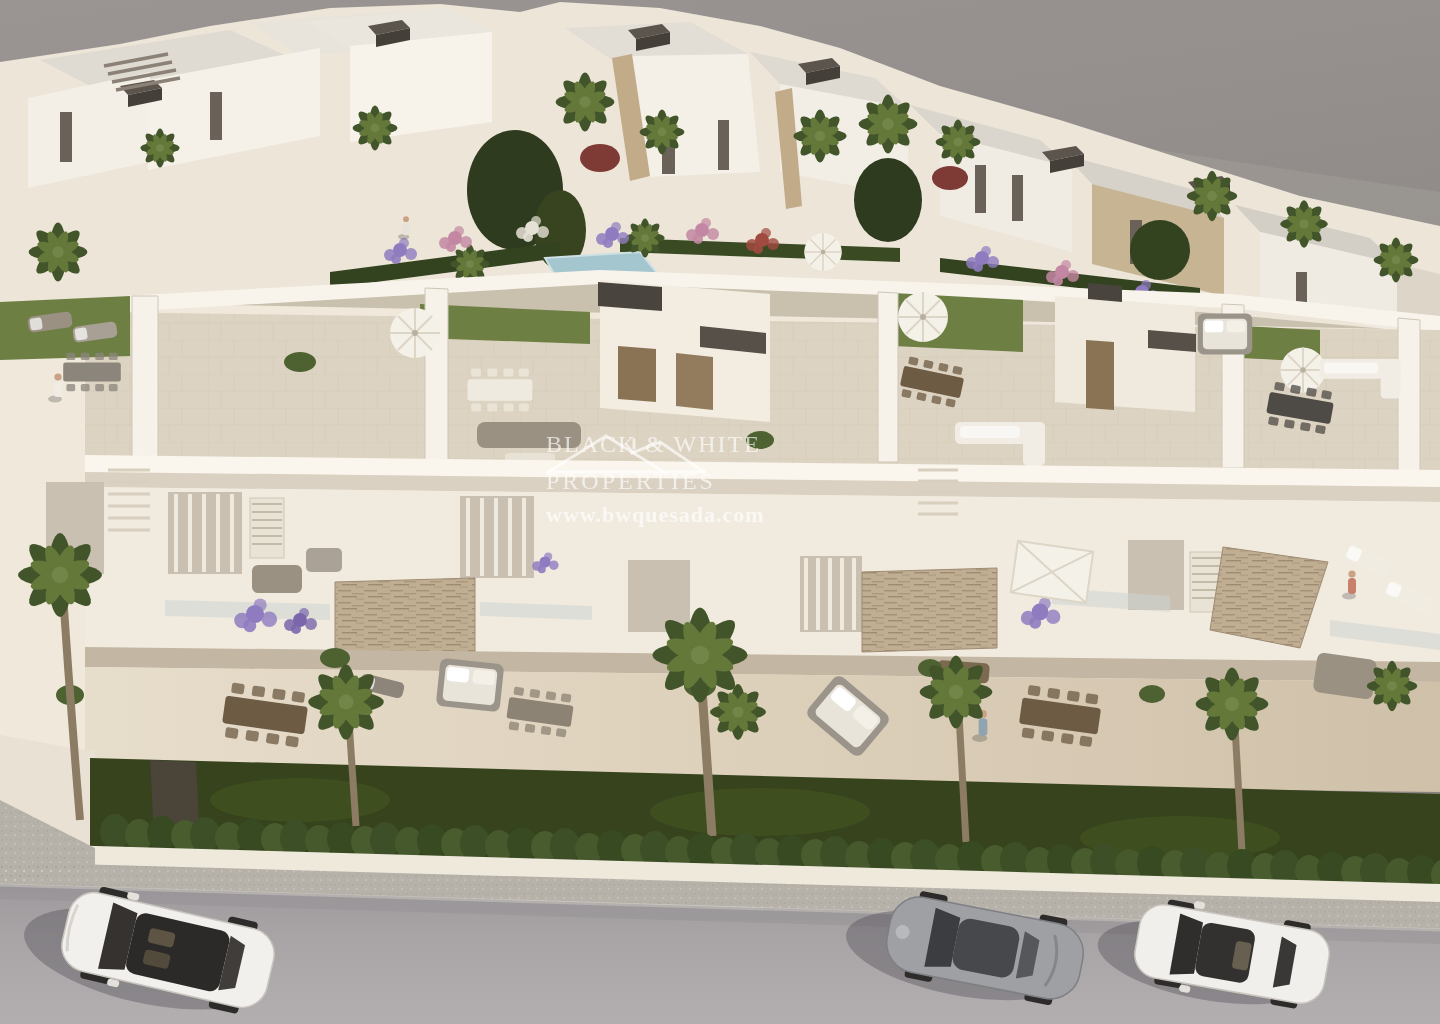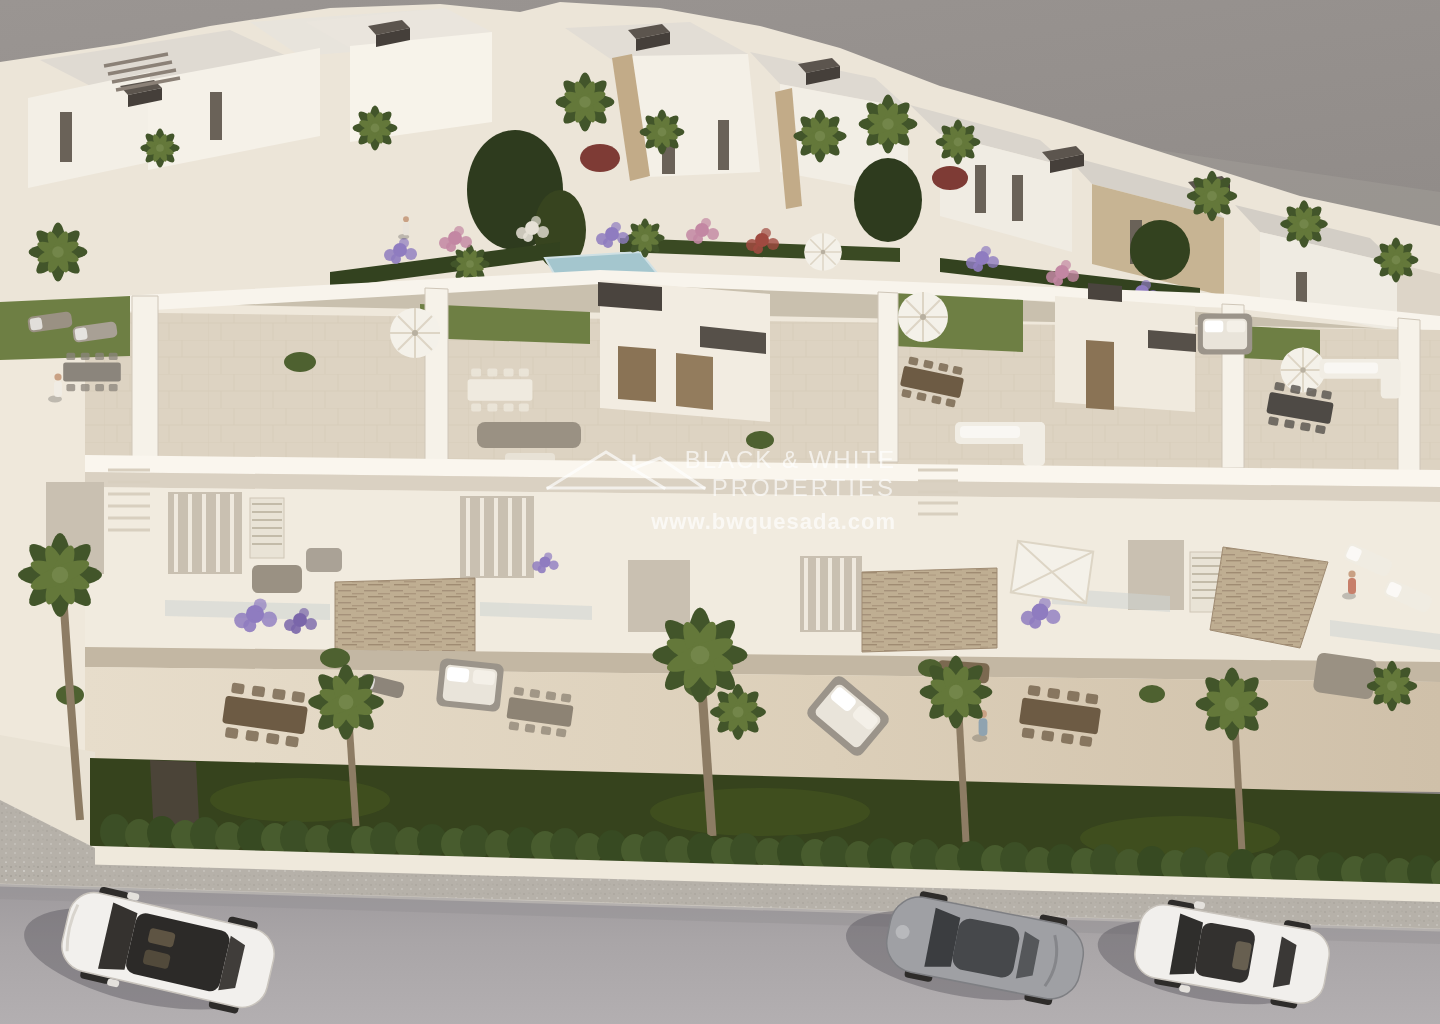--- a/index.html
+++ b/index.html
@@ -3,27 +3,27 @@
 <meta charset="utf-8">
 <style>
   html,body{margin:0;padding:0;background:#222;}
   .canvas{
     position:relative;width:1440px;height:1024px;overflow:hidden;
     background:#908b88;font-family:"Liberation Sans",sans-serif;
   }
   .canvas svg{position:absolute;left:0;top:0;display:block;}
   
   .watermark{
-    position:absolute;left:546px;top:448px;width:350px;
-    text-align:right;color:rgba(255,255,255,.66);
-    font-family:Liberation Sans, sans-serif;pointer-events:none;
+    position:absolute;left:546px;top:432px;width:350px;
+    text-align:left;color:rgba(255,255,255,.66);
+    font-family:Liberation Serif, serif;pointer-events:none;
   }
   .watermark .logo{display:block;margin:0 auto 2px auto;}
   .wm-line1{font-size:24px;letter-spacing:2px;line-height:24px;}
-  .wm-line2{font-size:24px;letter-spacing:3px;line-height:24px;margin-top:4px;}
+  .wm-line2{font-size:24px;letter-spacing:3px;line-height:24px;margin-top:13px;}
   .wm-line3{font-size:22px;font-weight:bold;letter-spacing:1px;margin-top:9px;}
 </style>
 </head>
 <body>
 
 <div class="canvas">
 <svg width="1440" height="1024" viewBox="0 0 1440 1024">
 <defs>
   <linearGradient id="bgGrad" x1="0" y1="0" x2="0.2" y2="1">
     <stop offset="0" stop-color="#9a9592"></stop>

